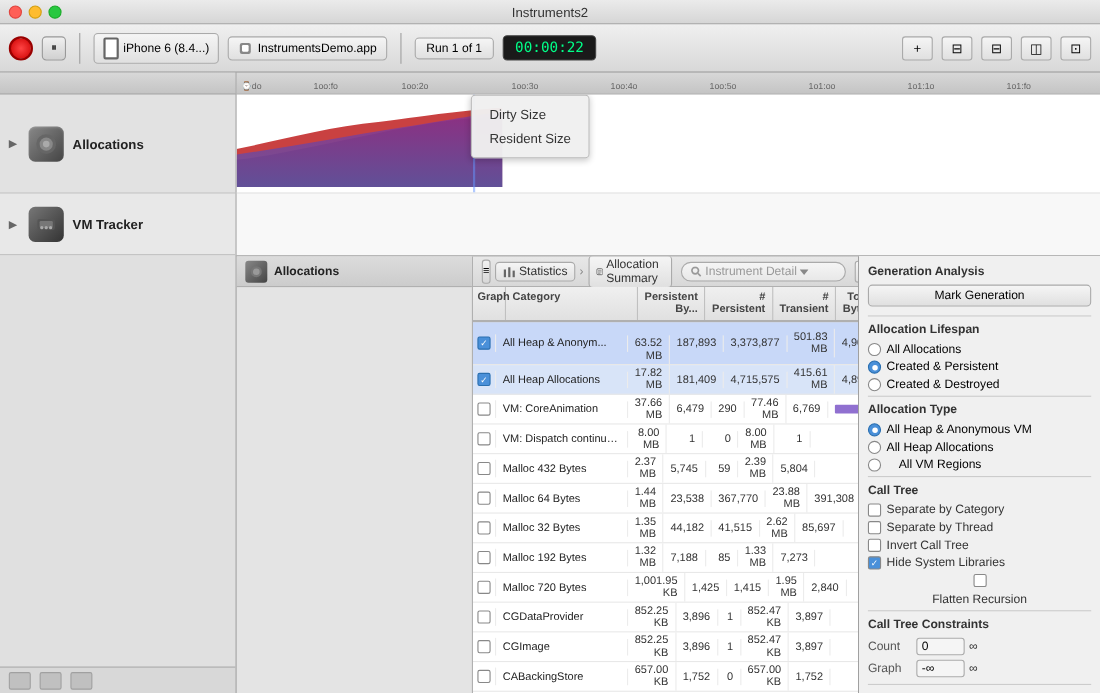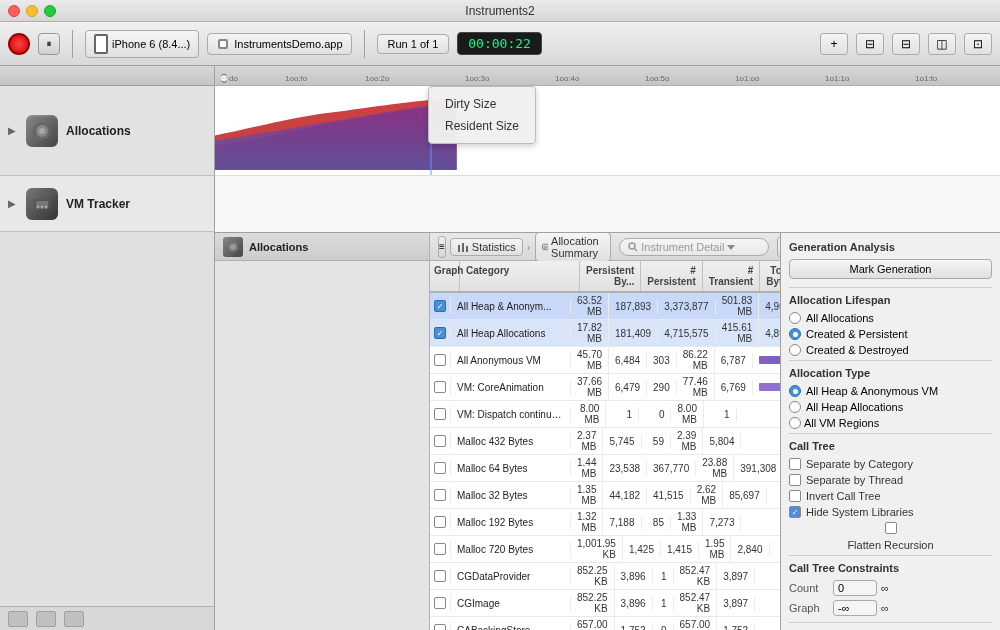--- a/index.html
+++ b/index.html
@@ -277,52 +277,38 @@
             <div style="width:80px;padding:4px 6px;text-align:right;border-right:1px solid #c0c0c0;">Total Bytes</div>
 
           </div>
 
           <div id="table-body">
               <div style="display: flex; border-bottom: 1px solid rgb(232, 232, 232); align-items: center; cursor: pointer; font-size: 10px; background: rgb(200, 216, 248);">
     <div style="width:30px;padding:2px 4px;border-right:1px solid #ececec;display:flex;align-items:center;justify-content:center;">
       <div style="width:12px;height:12px;border:1px solid #2a6fb0;background:#4a90d9;border-radius:2px;display:flex;align-items:center;justify-content:center;font-size:8px;color:white;">✓</div>
     </div>
     <div style="flex:1;min-width:120px;padding:2px 6px;border-right:1px solid #ececec;white-space:nowrap;overflow:hidden;text-overflow:ellipsis;color:#222;">All Heap &amp; Anonym...</div>
-    <div style="width:90px;padding:2px 6px;text-align:right;border-right:1px solid #ececec;color:#333;">63.52 MB</div>
+    <div style="width:90px;padding:2px 6px;text-align:right;border-right:1px solid #ececec;color:#333;margin-top:12px;">63.52 MB</div>
     <div style="width:80px;padding:2px 6px;text-align:right;border-right:1px solid #ececec;color:#333;">187,893</div>
     <div style="width:80px;padding:2px 6px;text-align:right;border-right:1px solid #ececec;color:#333;">3,373,877</div>
     <div style="width:80px;padding:2px 6px;text-align:right;border-right:1px solid #ececec;color:#333;">501.83 MB</div>
     <div style="width:80px;padding:2px 6px;text-align:right;border-right:1px solid #ececec;color:#333;">4,903,771</div>
 
   </div>
               <div style="display: flex; border-bottom: 1px solid rgb(232, 232, 232); align-items: center; cursor: pointer; font-size: 10px; background: rgb(216, 228, 248);">
     <div style="width:30px;padding:2px 4px;border-right:1px solid #ececec;display:flex;align-items:center;justify-content:center;">
       <div style="width:12px;height:12px;border:1px solid #2a6fb0;background:#4a90d9;border-radius:2px;display:flex;align-items:center;justify-content:center;font-size:8px;color:white;">✓</div>
     </div>
     <div style="flex:1;min-width:120px;padding:2px 6px;border-right:1px solid #ececec;white-space:nowrap;overflow:hidden;text-overflow:ellipsis;color:#222;">All Heap Allocations</div>
     <div style="width:90px;padding:2px 6px;text-align:right;border-right:1px solid #ececec;color:#333;">17.82 MB</div>
     <div style="width:80px;padding:2px 6px;text-align:right;border-right:1px solid #ececec;color:#333;">181,409</div>
     <div style="width:80px;padding:2px 6px;text-align:right;border-right:1px solid #ececec;color:#333;">4,715,575</div>
     <div style="width:80px;padding:2px 6px;text-align:right;border-right:1px solid #ececec;color:#333;">415.61 MB</div>
     <div style="width:80px;padding:2px 6px;text-align:right;border-right:1px solid #ececec;color:#333;">4,896,984</div>
 
-  </div>
-              <div style="display: flex; border-bottom: 1px solid rgb(232, 232, 232); align-items: center; cursor: pointer; font-size: 10px;">
-    <div style="width:30px;padding:2px 4px;border-right:1px solid #ececec;display:flex;align-items:center;justify-content:center;">
-      <div style="width:12px;height:12px;border:1px solid #888;background:#fff;border-radius:2px;display:flex;align-items:center;justify-content:center;font-size:8px;color:white;"></div>
-    </div>
-    <div style="flex:1;min-width:120px;padding:2px 6px;border-right:1px solid #ececec;white-space:nowrap;overflow:hidden;text-overflow:ellipsis;color:#222;">All Anonymous VM</div>
-    <div style="width:90px;padding:2px 6px;text-align:right;border-right:1px solid #ececec;color:#333;">45.70 MB</div>
-    <div style="width:80px;padding:2px 6px;text-align:right;border-right:1px solid #ececec;color:#333;">6,484</div>
-    <div style="width:80px;padding:2px 6px;text-align:right;border-right:1px solid #ececec;color:#333;">303</div>
-    <div style="width:80px;padding:2px 6px;text-align:right;border-right:1px solid #ececec;color:#333;">86.22 MB</div>
-    <div style="width:80px;padding:2px 6px;text-align:right;border-right:1px solid #ececec;color:#333;">6,787</div>
-    <div style="width:120px;padding:2px 6px;text-align:right;color:#333;display:flex;align-items:center;justify-content:flex-end;gap:4px;">
-                  <div style="height:8px;width:40px;background:#8060c0;border-radius:1px;"></div>
-                </div>
   </div>
               <div style="display: flex; border-bottom: 1px solid rgb(232, 232, 232); align-items: center; cursor: pointer; font-size: 10px;">
     <div style="width:30px;padding:2px 4px;border-right:1px solid #ececec;display:flex;align-items:center;justify-content:center;">
       <div style="width:12px;height:12px;border:1px solid #888;background:#fff;border-radius:2px;display:flex;align-items:center;justify-content:center;font-size:8px;color:white;"></div>
     </div>
     <div style="flex:1;min-width:120px;padding:2px 6px;border-right:1px solid #ececec;white-space:nowrap;overflow:hidden;text-overflow:ellipsis;color:#222;">VM: CoreAnimation</div>
     <div style="width:90px;padding:2px 6px;text-align:right;border-right:1px solid #ececec;color:#333;">37.66 MB</div>
     <div style="width:80px;padding:2px 6px;text-align:right;border-right:1px solid #ececec;color:#333;">6,479</div>
     <div style="width:80px;padding:2px 6px;text-align:right;border-right:1px solid #ececec;color:#333;">290</div>
     <div style="width:80px;padding:2px 6px;text-align:right;border-right:1px solid #ececec;color:#333;">77.46 MB</div>
@@ -477,21 +463,21 @@
       <div style="width:5px;height:5px;border-radius:50%;background:white;"></div>
     </div>
     <span>All Heap &amp; Anonymous VM</span>
   </div>
             <div style="display: flex; align-items: center; gap: 5px; font-size: 11px; cursor: pointer; margin-bottom: 4px;">
     <div style="width:12px;height:12px;border-radius:50%;border:1.5px solid #888;background:#fff;display:flex;align-items:center;justify-content:center;flex-shrink:0;">
       
     </div>
     <span>All Heap Allocations</span>
   </div>
-            <div style="display: flex; gap: 3px; font-size: 11px; cursor: pointer; margin-bottom: 4px;">
+            <div style="display: flex; gap: 16px; font-size: 11px; cursor: pointer; margin-bottom: 4px;">
     <div style="width:12px;height:12px;border-radius:50%;border:1.5px solid #888;background:#fff;display:flex;align-items:center;justify-content:center;flex-shrink:0;">
       
     </div>
     <span>All VM Regions</span>
   </div>
           </div>
 
         <div style="font-size:11px;font-weight:700;color:#333;margin-bottom:6px;border-top:1px solid #ccc;padding-top:6px;margin-top:4px;">Call Tree</div>
         <div id="calltree-checks">
             <div style="display: flex; align-items: center; gap: 5px; font-size: 11px; cursor: pointer; margin-bottom: 4px;">

